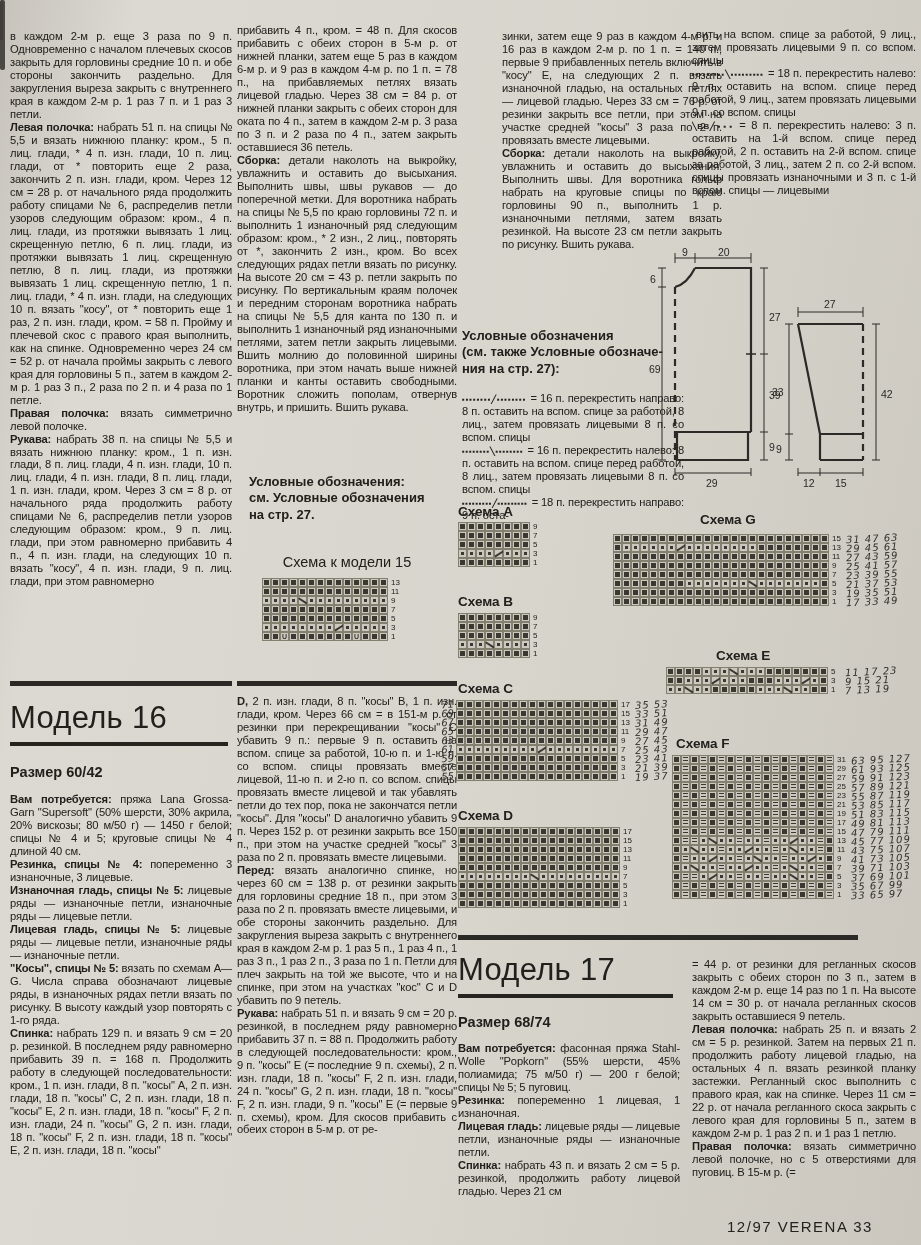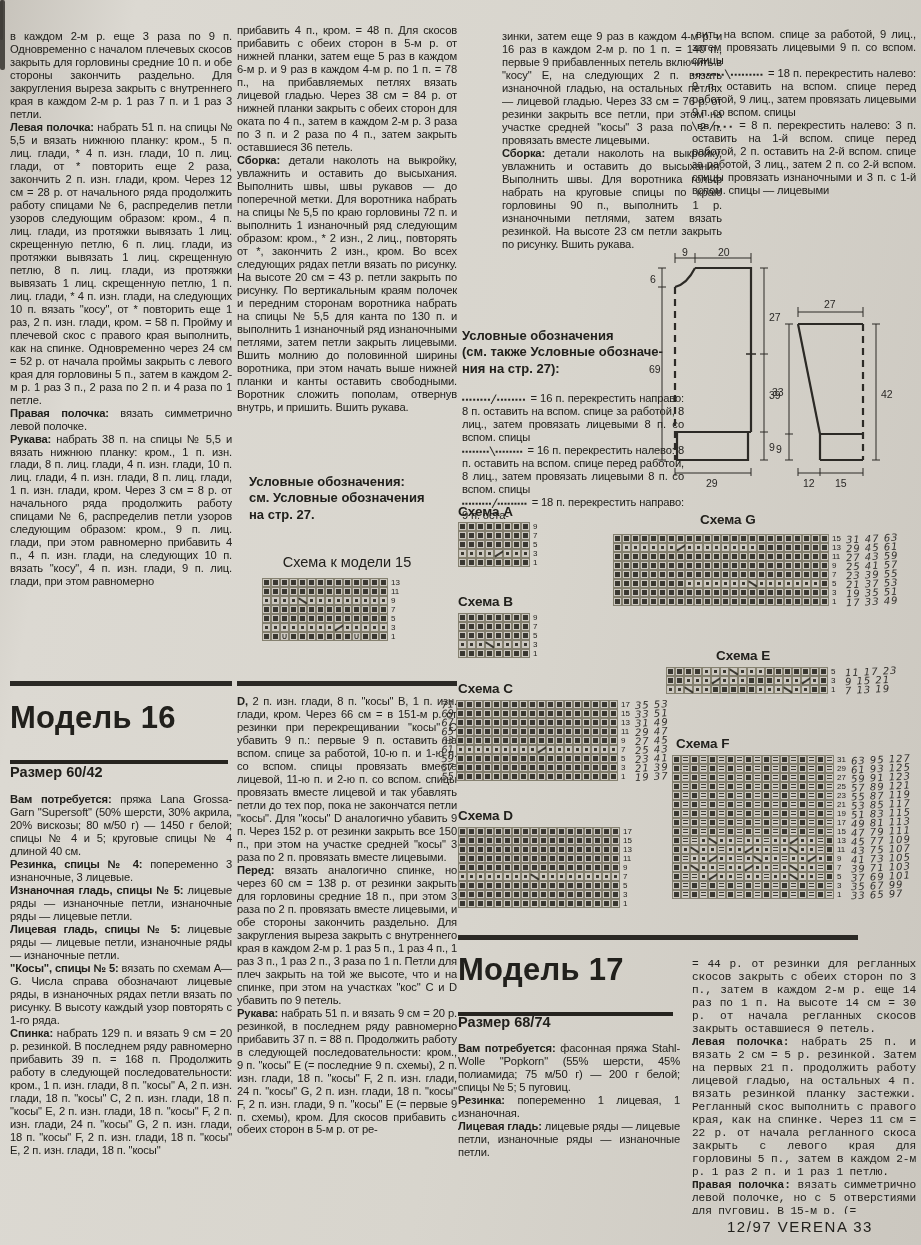--- a/index.html
+++ b/index.html
@@ -4,21 +4,21 @@
 <style>
   html,body{margin:0;padding:0;background:#b0aca4;}
   .page{position:relative;width:921px;height:1245px;overflow:hidden;
     background:linear-gradient(100deg,#c7c3bb,#dcd9d2 12%,#d8d5cd 55%,#cbc7bf 100%);
     font-family:"Liberation Sans",sans-serif;color:#21201c;}
   .abs{position:absolute;}
   .txt{font-size:11.2px;line-height:1.16;text-align:justify;letter-spacing:-0.15px;overflow:hidden;}
   .txt p{margin:0;}
   .txt b{font-weight:bold;}
   .rule{position:absolute;height:5px;background:#2b2925;}
-  .model-title{font-size:31px;font-weight:bold;letter-spacing:.3px;border-bottom:4px solid #26241f;padding-bottom:24px;}
+  .model-title{font-size:31px;font-weight:normal;letter-spacing:.3px;border-bottom:4px solid #26241f;padding-bottom:6px;}
   .size{font-weight:bold;font-size:14.5px;}
   .legend-head{font-weight:bold;font-size:13px;line-height:1.25;}
   .ctitle{font-weight:bold;font-size:13.5px;}
   .c15title{font-weight:normal;font-size:14.5px;text-align:center;}
   .sym{font-size:8px;letter-spacing:.5px;color:#24231f;font-weight:bold;margin-right:4px;}
   .chart .crow{display:flex;align-items:center;height:9px;}
   .cells{display:flex;}
   .cell{width:9px;height:9px;box-sizing:border-box;border:1px solid #84806f;background:#ccc8c0;position:relative;flex:none;}
   .cX::after{content:"";position:absolute;inset:1px;background:#3a3831;}
   .cD::after{content:"";position:absolute;left:2px;top:2px;width:3px;height:3px;background:#3a3831;}
@@ -810,20 +810,21 @@
     </div>
 
   <div class="rule" style="left:458px;top:935px;width:400px;"></div>
   <div class="abs model-title" style="left:458px;top:952px;width:215px;">Модель 17</div>
   <div class="abs size" style="left:458px;top:1014px;">Размер 68/74</div>
   <div class="abs txt" style="left:458px;top:1042px;width:222px;height:203px;">
 
   <p><b>Вам потребуется:</b><span> фасонная пряжа Stahl-Wolle "Popkorn" (55% шерсти, 45% полиамида; 75 м/50 г) — 200 г белой; спицы № 5; 5 пуговиц.</span></p>
       <p><b>Резинка:</b><span> попеременно 1 лицевая, 1 изнаночная.</span></p>
       <p><b>Лицевая гладь:</b><span> лицевые ряды — лицевые петли, изнаночные ряды — изнаночные петли.</span></p>
+      <p><b>Спинка:</b><span> набрать 43 п. и вязать 2 см = 5 р. резинкой, продолжить работу лицевой гладью. Через 21 см</span></p>
     </div>
 
   <div class="abs txt" style="left:692px;top:28px;width:224px;height:212px;">
 
   <p><span class="sym"></span><span>вить на вспом. спице за работой, 9 лиц., затем провязать лицевыми 9 п. со вспом. спицы</span></p>
       <p><span class="sym">▪▪▪▪▪▪▪▪▪╲▪▪▪▪▪▪▪▪▪</span><span>= 18 п. перекрестить налево: 9 п. оставить на вспом. спице перед работой, 9 лиц., затем провязать лицевыми 9 п. со вспом. спицы</span></p>
       <p><span class="sym">╲ВВ╱▪▪▪</span><span>= 8 п. перекрестить налево: 3 п. оставить на 1-й вспом. спице перед работой, 2 п. оставить на 2-й вспом. спице за работой, 3 лиц., затем 2 п. со 2-й вспом. спицы провязать изнаночными и 3 п. с 1-й вспом. спицы — лицевыми</span></p>
     </div>
 
   <svg class="abs" style="left:648px;top:246px;" width="272" height="246" viewBox="0 0 272 246">
@@ -1563,21 +1564,21 @@
           <div class="cell cX"></div>
           <div class="cell cR"></div>
           <div class="cell cX"></div>
           <div class="cell cR"></div>
         </div>
         <span class="clabel">1</span>
         <span class="hw">33  65  97</span>
       </div>
     </div>
 
-  <div class="abs txt" style="left:692px;top:958px;width:224px;height:256px;font-family:Liberation Mono, monospace;">
+  <div class="abs txt" style="left:692px;top:958px;width:224px;height:256px;">
 
   <p><b></b><span>= 44 р. от резинки для регланных скосов закрыть с обеих сторон по 3 п., затем в каждом 2-м р. еще 14 раз по 1 п. На высоте 14 см = 30 р. от начала регланных скосов закрыть оставшиеся 9 петель.</span></p>
       <p><b>Левая полочка:</b><span> набрать 25 п. и вязать 2 см = 5 р. резинкой. Затем на первых 21 п. продолжить работу лицевой гладью, на остальных 4 п. вязать резинкой планку застежки. Регланный скос выполнить с правого края, как на спинке. Через 11 см = 22 р. от начала регланного скоса закрыть с левого края для горловины 5 п., затем в каждом 2-м р. 1 раз 2 п. и 1 раз 1 петлю.</span></p>
       <p><b>Правая полочка:</b><span> вязать симметрично левой полочке, но с 5 отверстиями для пуговиц. В 15-м р. (=</span></p>
     </div>
 
   <div class="abs footer" style="left:700px;top:1218px;width:200px;">12/97 VERENA 33</div>
 
 </div>
 

